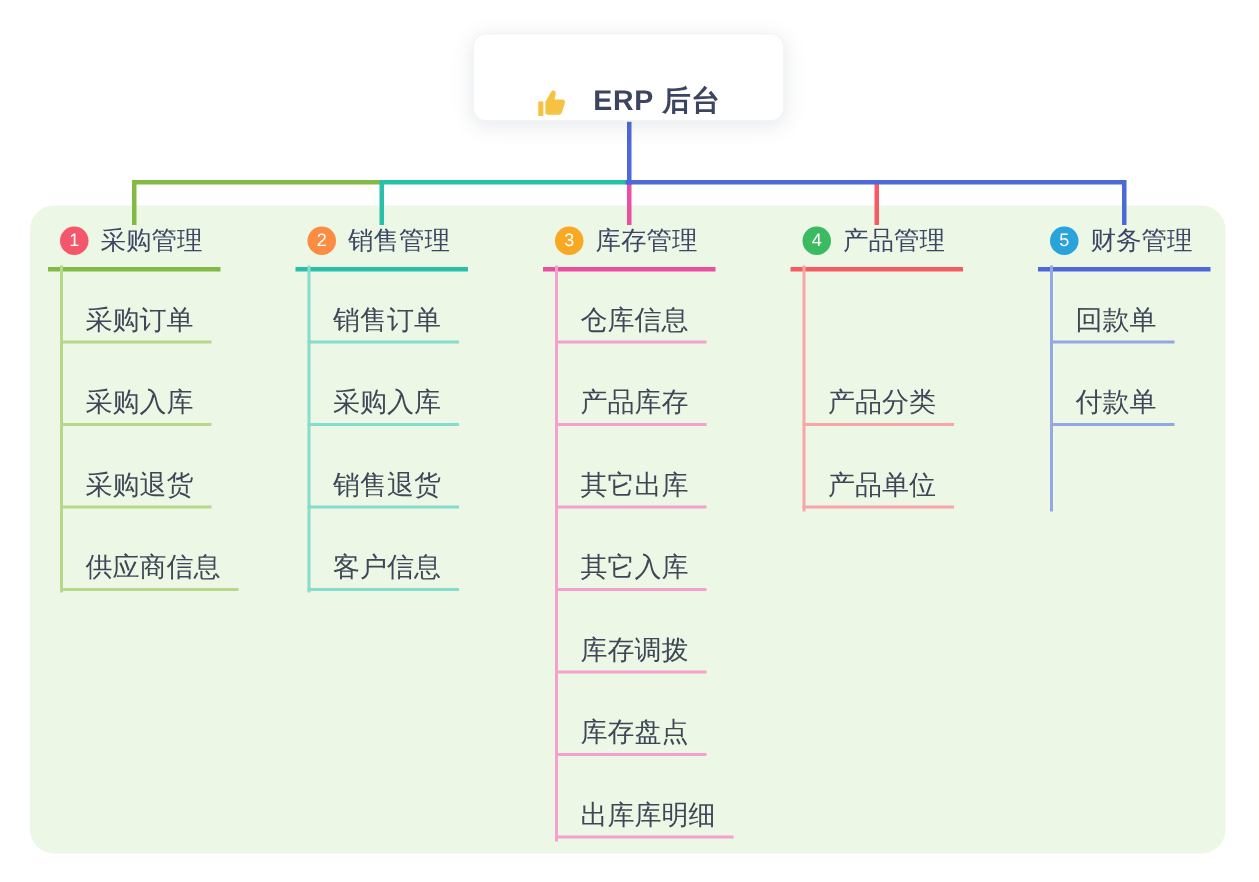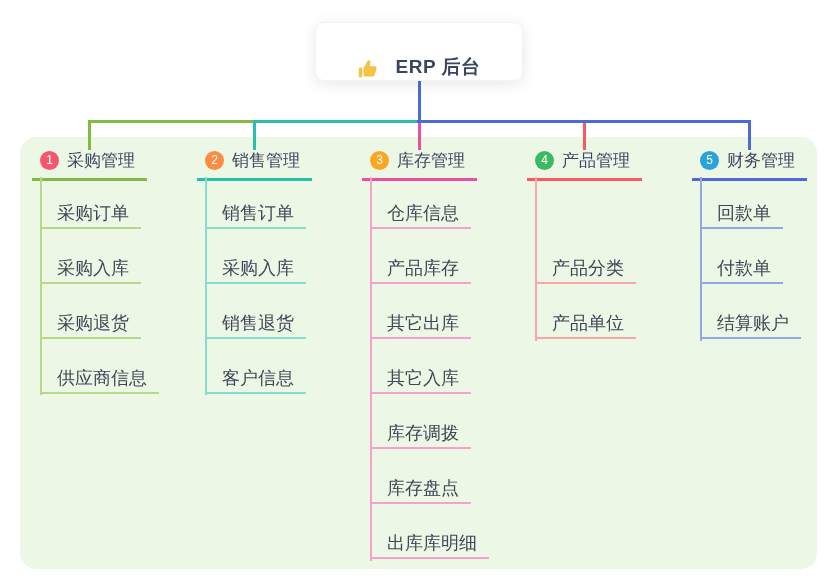--- a/index.html
+++ b/index.html
@@ -125,16 +125,15 @@
   </div>
 
   <div class="branch b4" style="--accent: #4d68d8; --light: #93a8e2; --badge: #2aa3da;">
     <div class="bhdr">
       <span class="badge">5</span>
       <span class="btitle">财务管理</span>
     </div>
     <div class="vline"></div>
     <div class="leaf" style="top:54px">回款单</div>
     <div class="leaf" style="top:109px">付款单</div>
-    <div class="leaf" style="top:164px">结算账户</div>
   </div>
 
 </div>
 
 </body></html>

